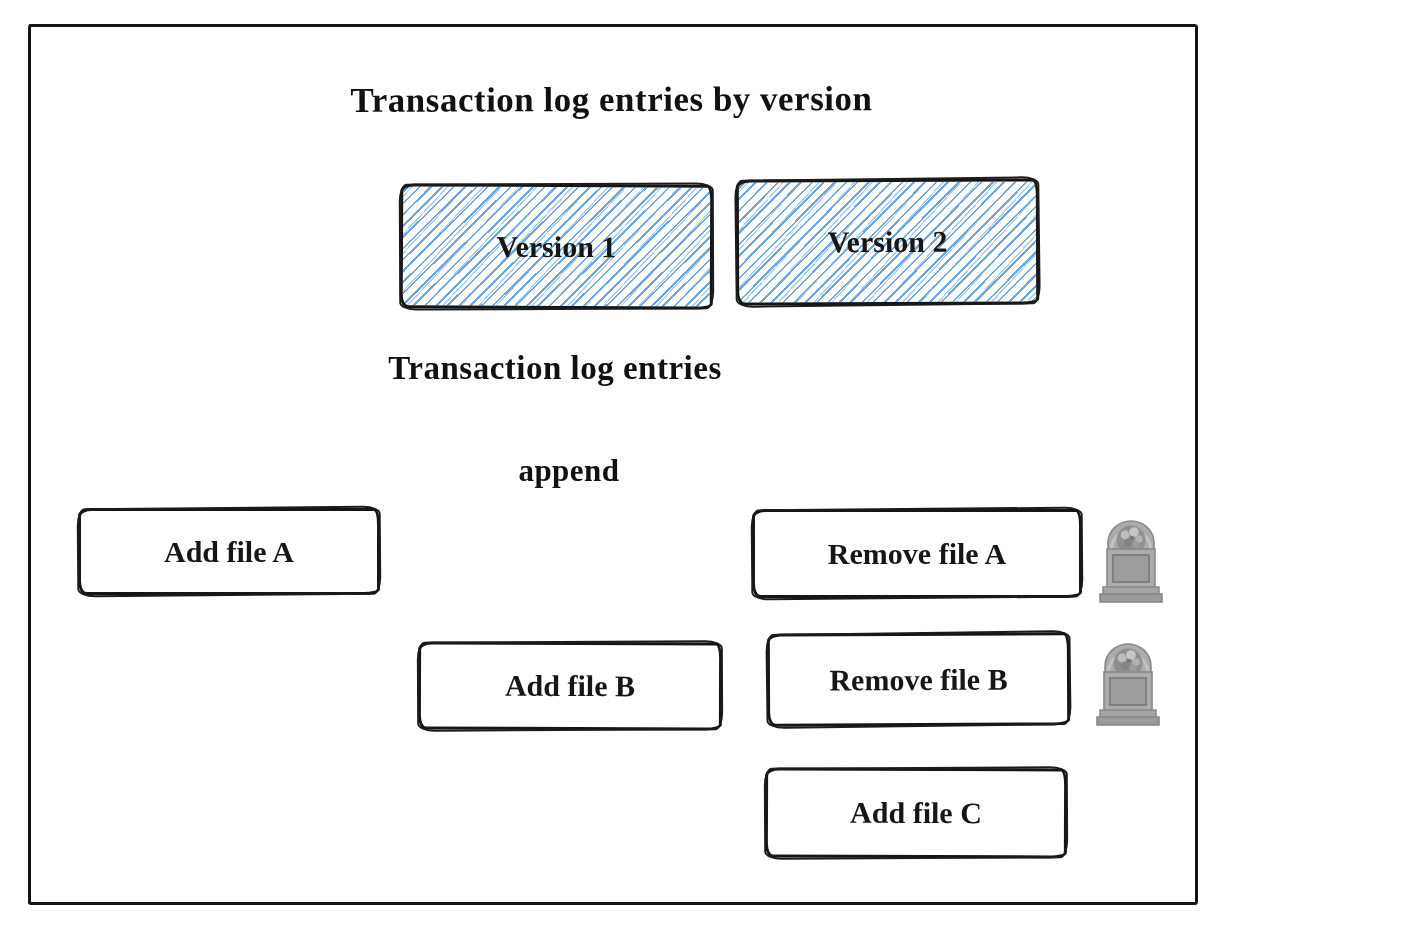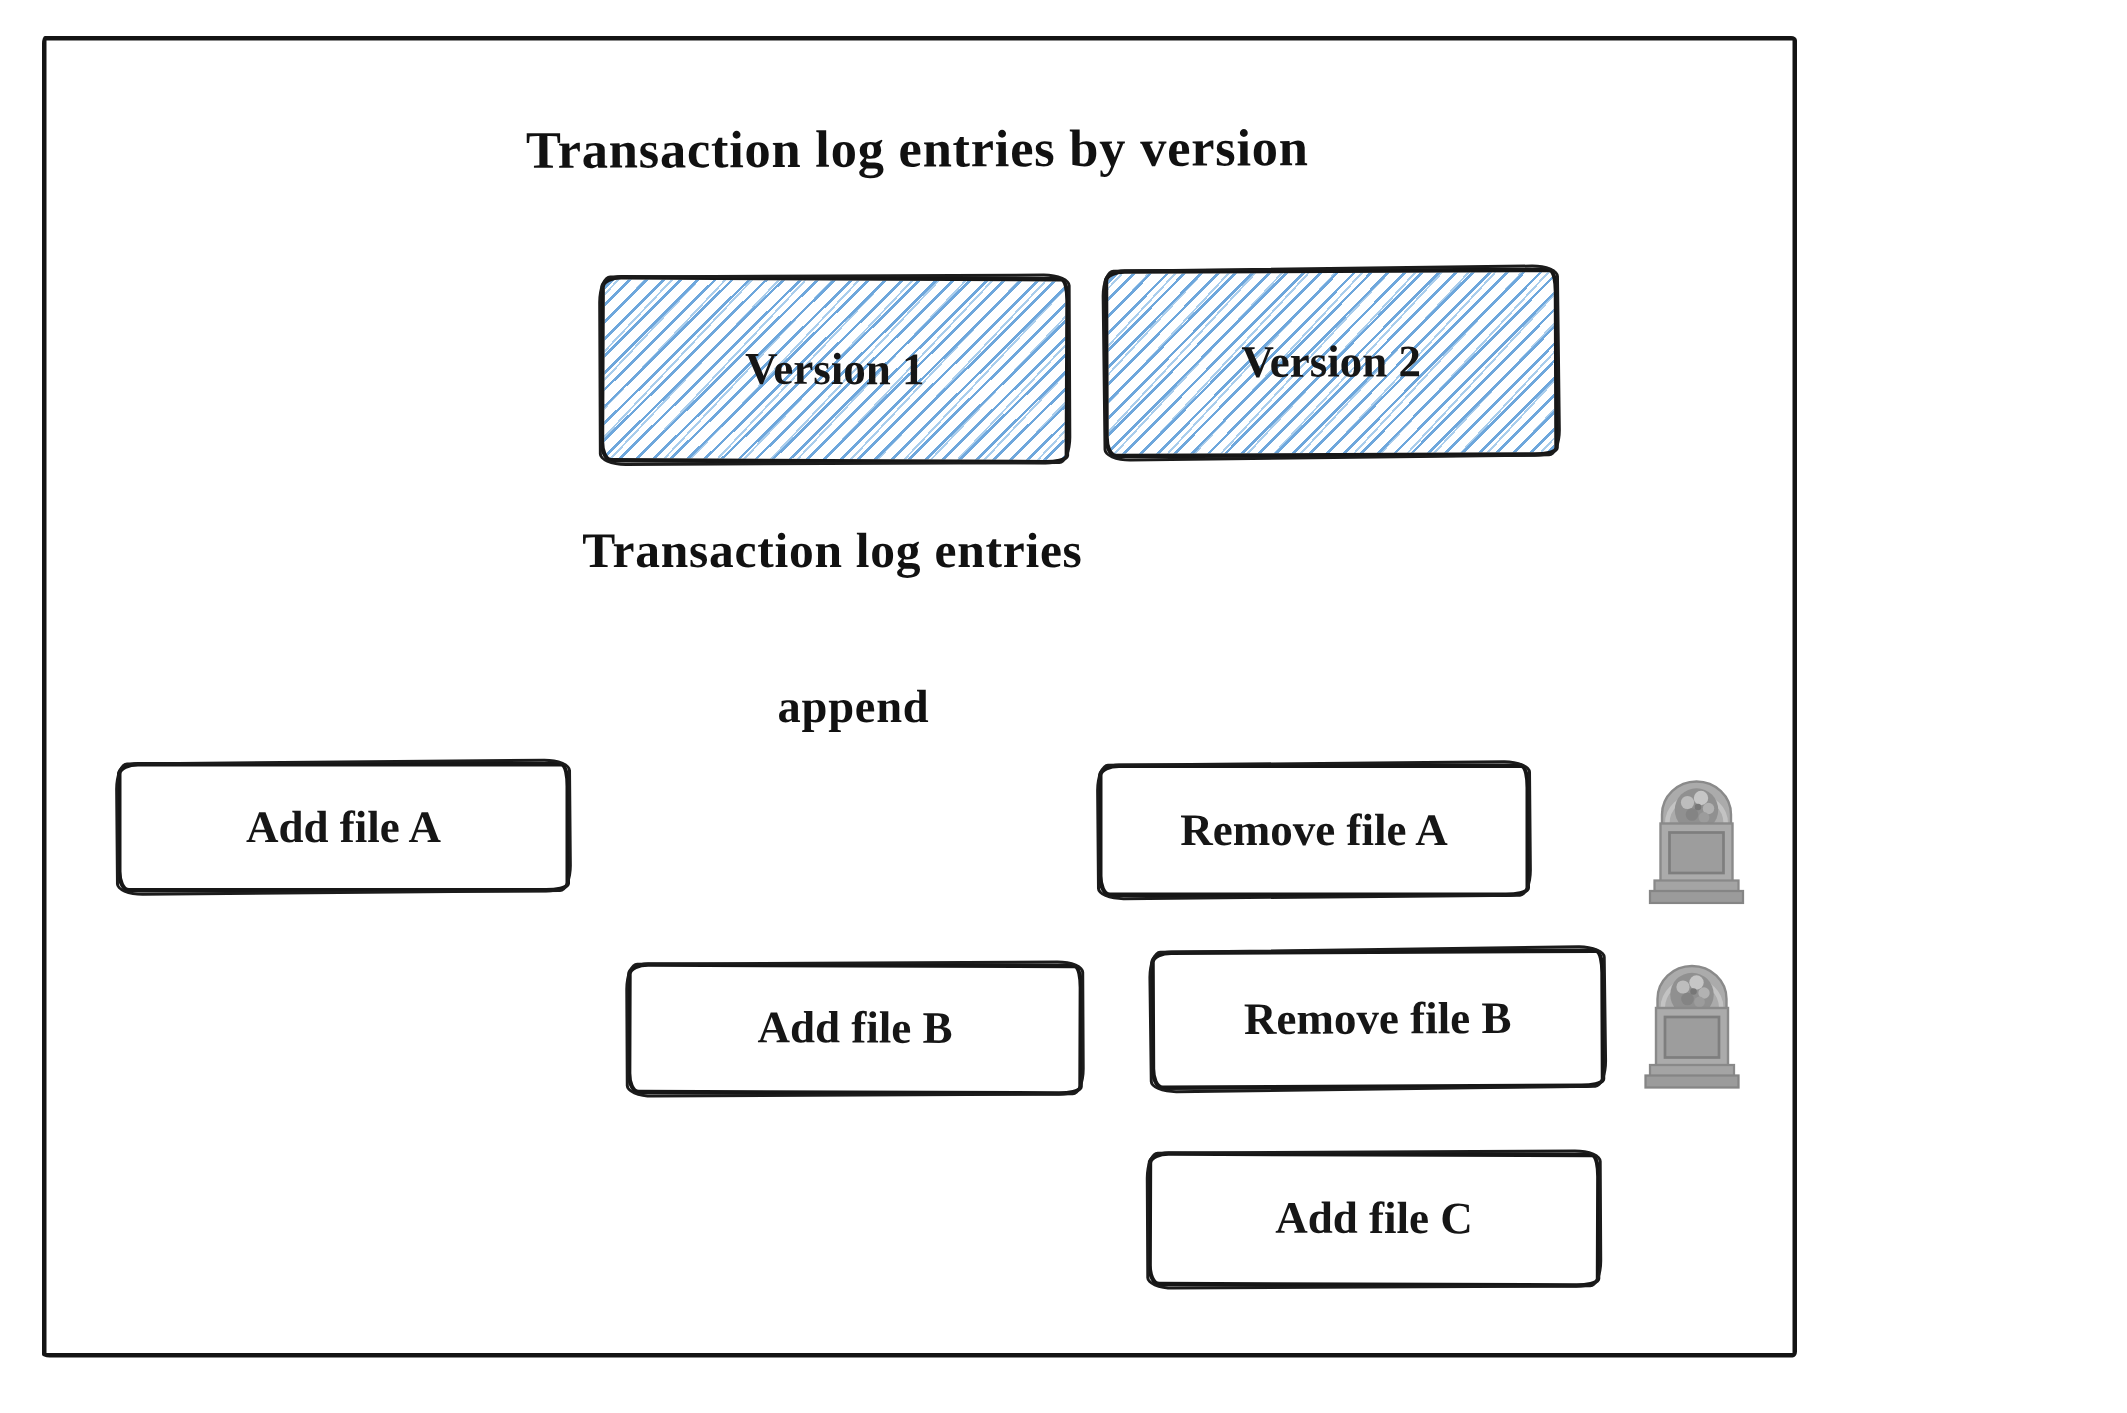--- a/index.html
+++ b/index.html
@@ -40,21 +40,21 @@
   .version-box {
     background-image:
       repeating-linear-gradient(135deg, rgba(255,255,255,0) 0 3px, #6ea7dc 3px 4.8px, rgba(255,255,255,0) 4.8px 8px),
       repeating-linear-gradient(133deg, rgba(255,255,255,0) 0 6px, #a9cdec 6px 7.3px, rgba(255,255,255,0) 7.3px 13px);
   }
   .box-v0 { left:65px;  top:180px; width:315px; height:124px; }
   .box-v1 { left:400px; top:184px; width:313px; height:125px; transform:rotate(0.25deg); }
   .box-v2 { left:736px; top:179px; width:303px; height:126px; transform:rotate(-0.2deg); }
 
   .box-add-a    { left:78px;  top:508px; width:302px; height:87px;text-align:center; }
-  .box-remove-a { left:732px; top:509px; width:288px; height:89px; }
+  .box-remove-a { left:752px; top:509px; width:330px; height:89px; }
   .box-add-b    { left:418px; top:642px; width:304px; height:88px; transform:rotate(0.2deg); }
   .box-remove-b { left:767px; top:633px; width:303px; height:93px; transform:rotate(-0.25deg); }
   .box-add-c    { left:765px; top:768px; width:302px; height:90px; transform:rotate(0.2deg); }
 
   .tombstone { position:absolute; width:68px; height:94px; }
   .tomb-1 { left:1097px; top:509px; }
   .tomb-2 { left:1094px; top:632px; }
 </style>
 </head>
 <body>

